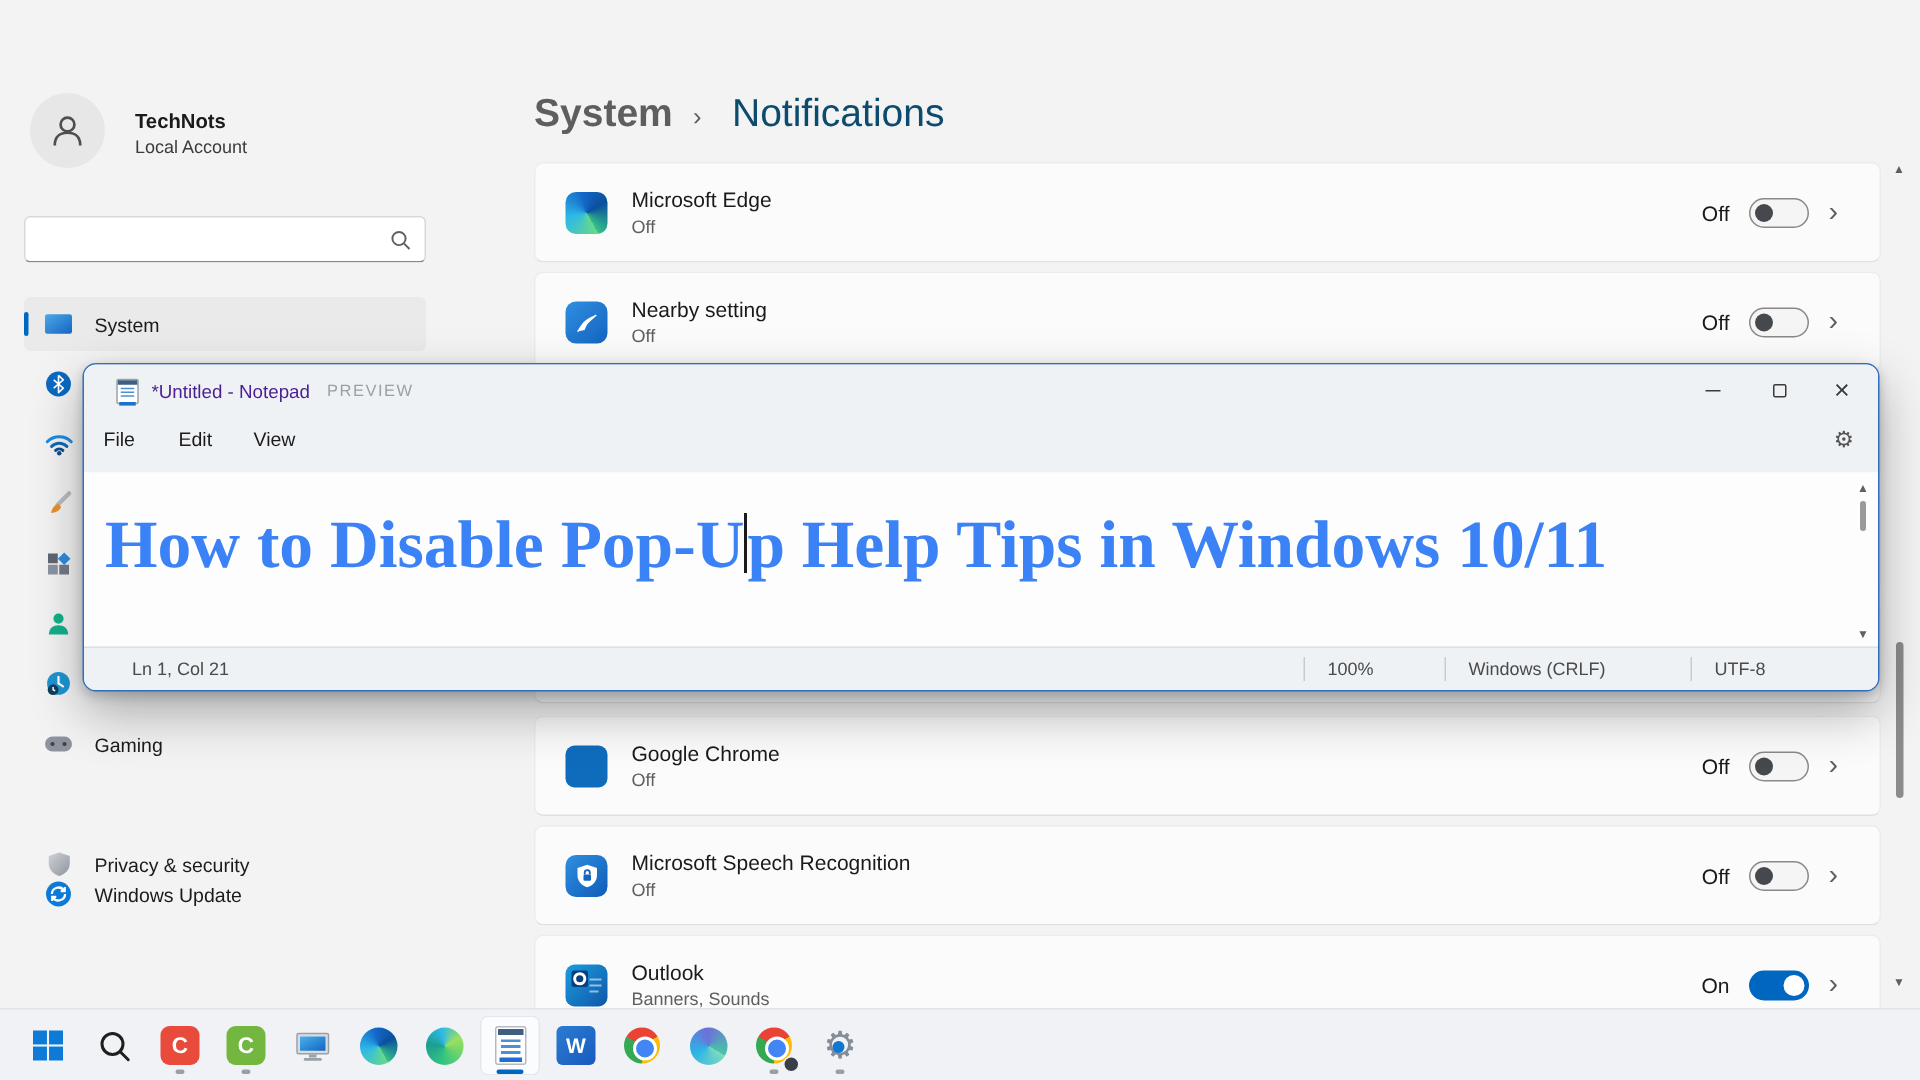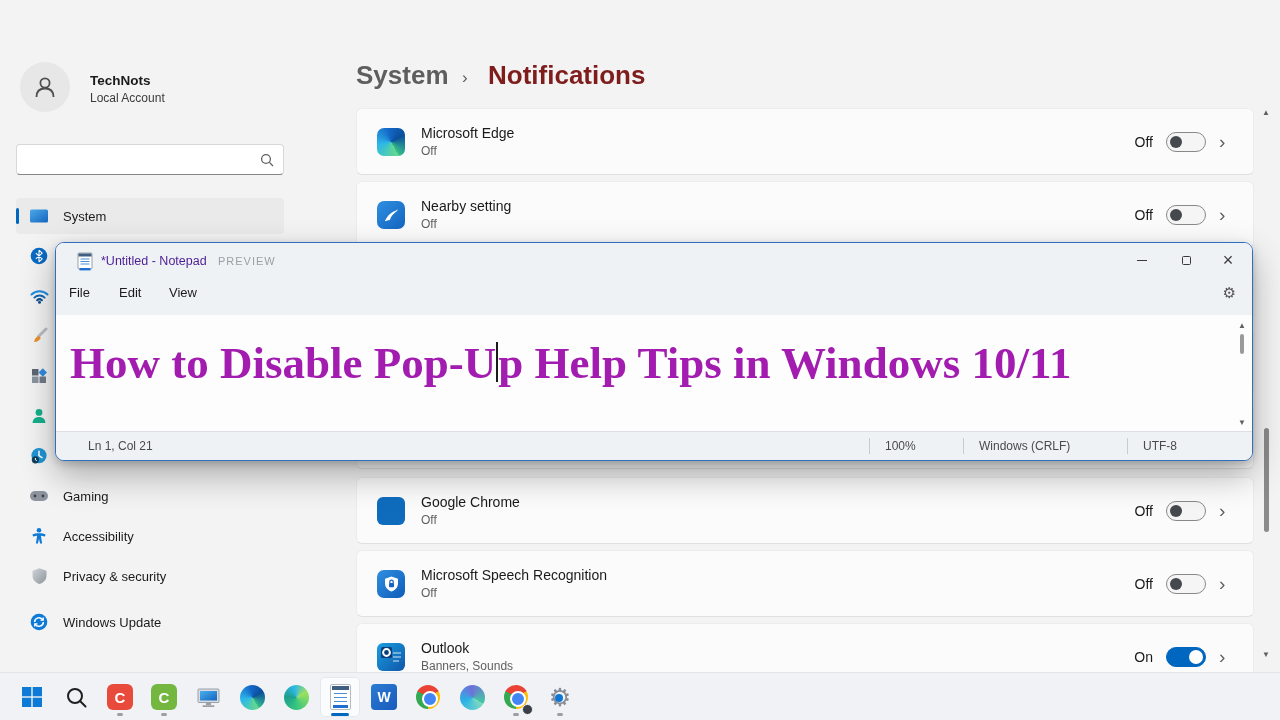--- a/index.html
+++ b/index.html
@@ -36,21 +36,21 @@
     display:flex; align-items:center; padding-left:13px; font-size:13px; color:#1b1b1b; }
   .sit .lbl { margin-left:14px; }
   .sit.sel { background:#eaeaea; }
   .sit.sel::before { content:""; position:absolute; left:0; top:10px; width:3px; height:16px;
     border-radius:2px; background:#0067c0; }
   .sit .ic { width:20px; height:20px; display:flex; align-items:center; justify-content:center; }
 
   
   .crumb-parent { position:absolute; left:356px; top:60px; font-size:26px; font-weight:600; color:#5e5e5e; }
   .crumb-sep { position:absolute; left:462px; top:68px; font-size:17px; color:#5e5e5e; }
-  .crumb-page { position:absolute; left:488px; top:60px; font-size:26px; font-weight:700; color:#7f1d1d; }
+  .crumb-page { position:absolute; left:488px; top:60px; font-size:26px; font-weight:400; color:#0c4a6e; }
 
   .card { position:absolute; left:356px; width:898px; height:67px; background:#fbfbfb;
     border:1px solid #ececec; border-bottom-color:#e0e0e0; border-radius:6px; }
   .row { display:flex; align-items:center; padding:0 20px; }
   .appic { width:28px; height:28px; flex:0 0 28px; }
   .rowtext { margin-left:16px; }
   .rowtitle { font-size:14px; color:#1a1a1a; }
   .rowsub { font-size:12px; color:#5f5f5f; margin-top:3px; }
   .rside { margin-left:auto; display:flex; align-items:center; gap:13px; }
   .tglabel { font-size:14px; color:#1a1a1a; }
@@ -79,21 +79,21 @@
   .np-badge { position:absolute; left:162px; top:12px; font-size:11px; letter-spacing:1px; color:#9aa0a6; }
   .np-ctl { position:absolute; top:2px; width:44px; height:30px; display:flex; align-items:center; justify-content:center; color:#3a3a3a; }
   .np-min::before { content:""; width:10px; border-top:1.4px solid #3a3a3a; }
   .np-max .sq { width:9px; height:9px; border:1.3px solid #3a3a3a; border-radius:1.5px; }
   .np-close::before { content:"×"; font-size:18px; }
   .np-menu { position:absolute; top:42px; font-size:13px; color:#1b1b1b; }
   .np-gear { position:absolute; right:16px; top:41px; font-size:15px; color:#555; }
   .np-gear::before { content:"⚙"; }
   .np-text-area { position:absolute; left:0; top:72px; right:0; height:118px; background:#fdfdfd; }
   .np-content { position:absolute; left:14px; top:22px; font-family:"Liberation Serif", serif;
-    font-weight:bold; font-size:45px; color:#a21caf; white-space:nowrap; }
+    font-weight:bold; font-size:45px; color:#3b82f6; white-space:nowrap; }
   .np-caret { display:inline-block; width:2px; height:40px; background:#1b1b1b; vertical-align:-4px; }
   .np-vsb-up { position:absolute; right:6px; top:6px; font-size:8px; color:#606060; }
   .np-vsb-up::before { content:"▲"; }
   .np-vsb-th { position:absolute; right:8px; top:19px; width:4px; height:20px; background:#9a9a9a; border-radius:2px; }
   .np-vsb-dn { position:absolute; right:6px; bottom:6px; font-size:8px; color:#606060; }
   .np-vsb-dn::before { content:"▼"; }
   .np-status { position:absolute; left:0; right:0; bottom:0; height:29px; background:#eff2f5;
     border-top:1px solid #dcdfe3; font-size:12px; color:#4a4a4a; }
   .np-status .seg { position:absolute; top:7px; }
   .np-div { position:absolute; top:6px; width:1px; height:16px; background:#c9cccf; }
@@ -237,44 +237,35 @@
   <div class="sit" style="top:478px">
     <span class="ic">
       <svg width="20" height="14" viewBox="0 0 20 14">
           <rect x="1" y="2" width="18" height="10" rx="5" fill="#8d949e"></rect>
           <circle cx="6" cy="7" r="1.4" fill="#3d4148"></circle>
           <circle cx="14" cy="7" r="1.4" fill="#3d4148"></circle>
         </svg>
     </span>
       <span class="lbl">Gaming</span>
   </div>
-  <div class="sit" style="top:518px">
-    <span class="ic">
-      <svg width="18" height="18" viewBox="0 0 18 18" fill="#0d7ad8">
-          <circle cx="9" cy="3.2" r="2.3"></circle>
-          <path d="M9 6.3 C6.4 6.3 4 6.8 2.4 7.4 L3.1 9.4 C4.9 8.9 6.4 8.7 7.1 8.7 L5.9 16.6 H7.9 L9 12.1 L10.1 16.6 H12.1 L10.9 8.7 C11.6 8.7 13.1 8.9 14.9 9.4 L15.6 7.4 C14 6.8 11.6 6.3 9 6.3 Z"></path>
-        </svg>
-    </span>
-      <span class="lbl">Accessibility</span>
-  </div>
   <div class="sit" style="top:558px">
     <span class="ic">
       <svg width="17" height="18" viewBox="0 0 17 18">
           <defs>
             <linearGradient id="g2" x1="0" y1="0" x2="1" y2="1">
               <stop offset="0" stop-color="#cfd3d8"></stop>
               <stop offset="1" stop-color="#8f959c"></stop>
             </linearGradient>
           </defs>
           <path d="M8.5 1.3 L15.5 3.7 V8.5 C15.5 12.8 12.7 15.7 8.5 17 C4.3 15.7 1.5 12.8 1.5 8.5 V3.7 Z" fill="url(#g2)"></path>
         </svg>
     </span>
       <span class="lbl">Privacy &amp; security</span>
   </div>
-  <div class="sit" style="top:604px">
+  <div class="sit" style="top:578px">
     <span class="ic">
       <svg width="18" height="18" viewBox="0 0 18 18">
           <circle cx="9" cy="9" r="8.3" fill="#0d7ad8"></circle>
           <path d="M4.6 9 A 4.4 4.4 0 0 1 12.8 6.9" stroke="#fff" stroke-width="1.5" fill="none"></path>
           <path d="M13.4 9 A 4.4 4.4 0 0 1 5.2 11.1" stroke="#fff" stroke-width="1.5" fill="none"></path>
           <path d="M13.2 4.4 V7.1 H10.5" stroke="#fff" stroke-width="1.4" fill="none"></path>
           <path d="M4.8 13.6 V10.9 H7.5" stroke="#fff" stroke-width="1.4" fill="none"></path>
         </svg>
     </span>
       <span class="lbl">Windows Update</span>

